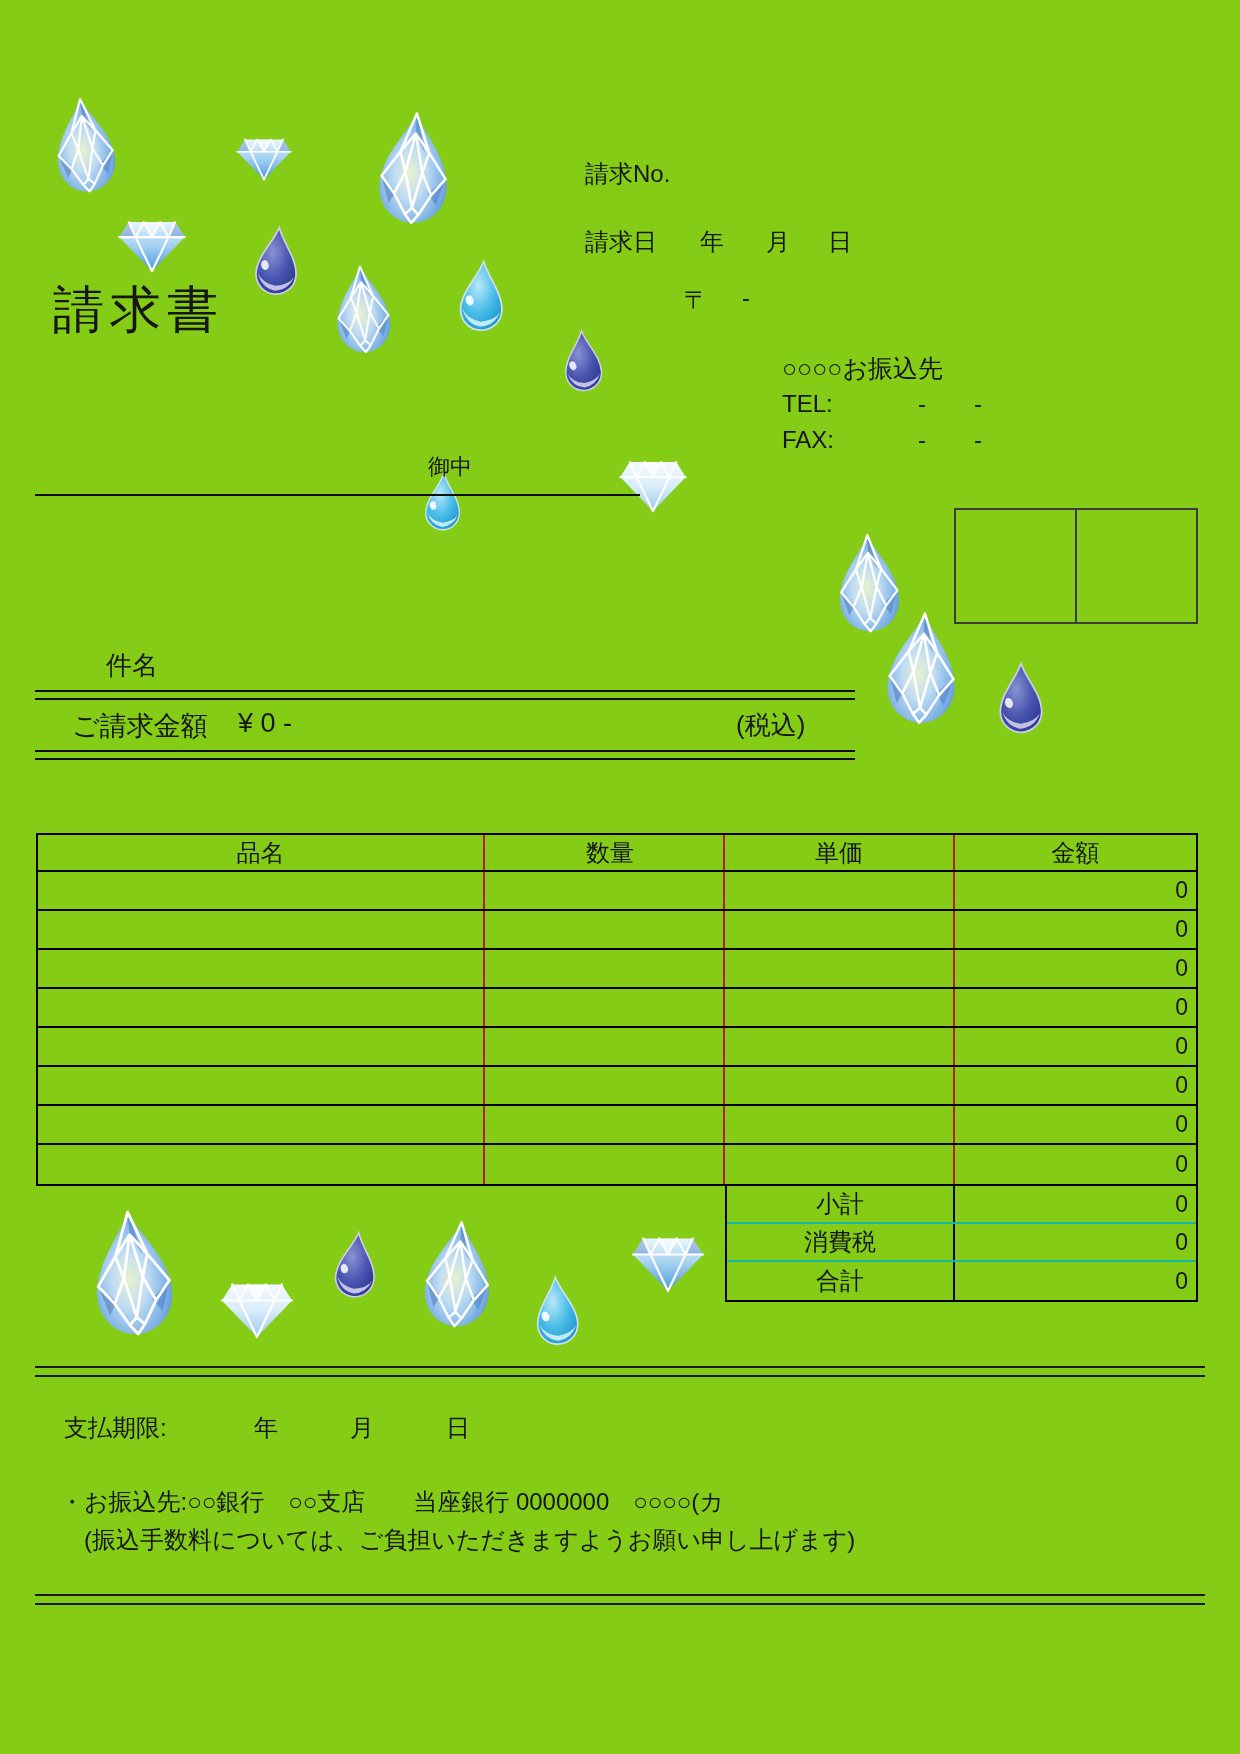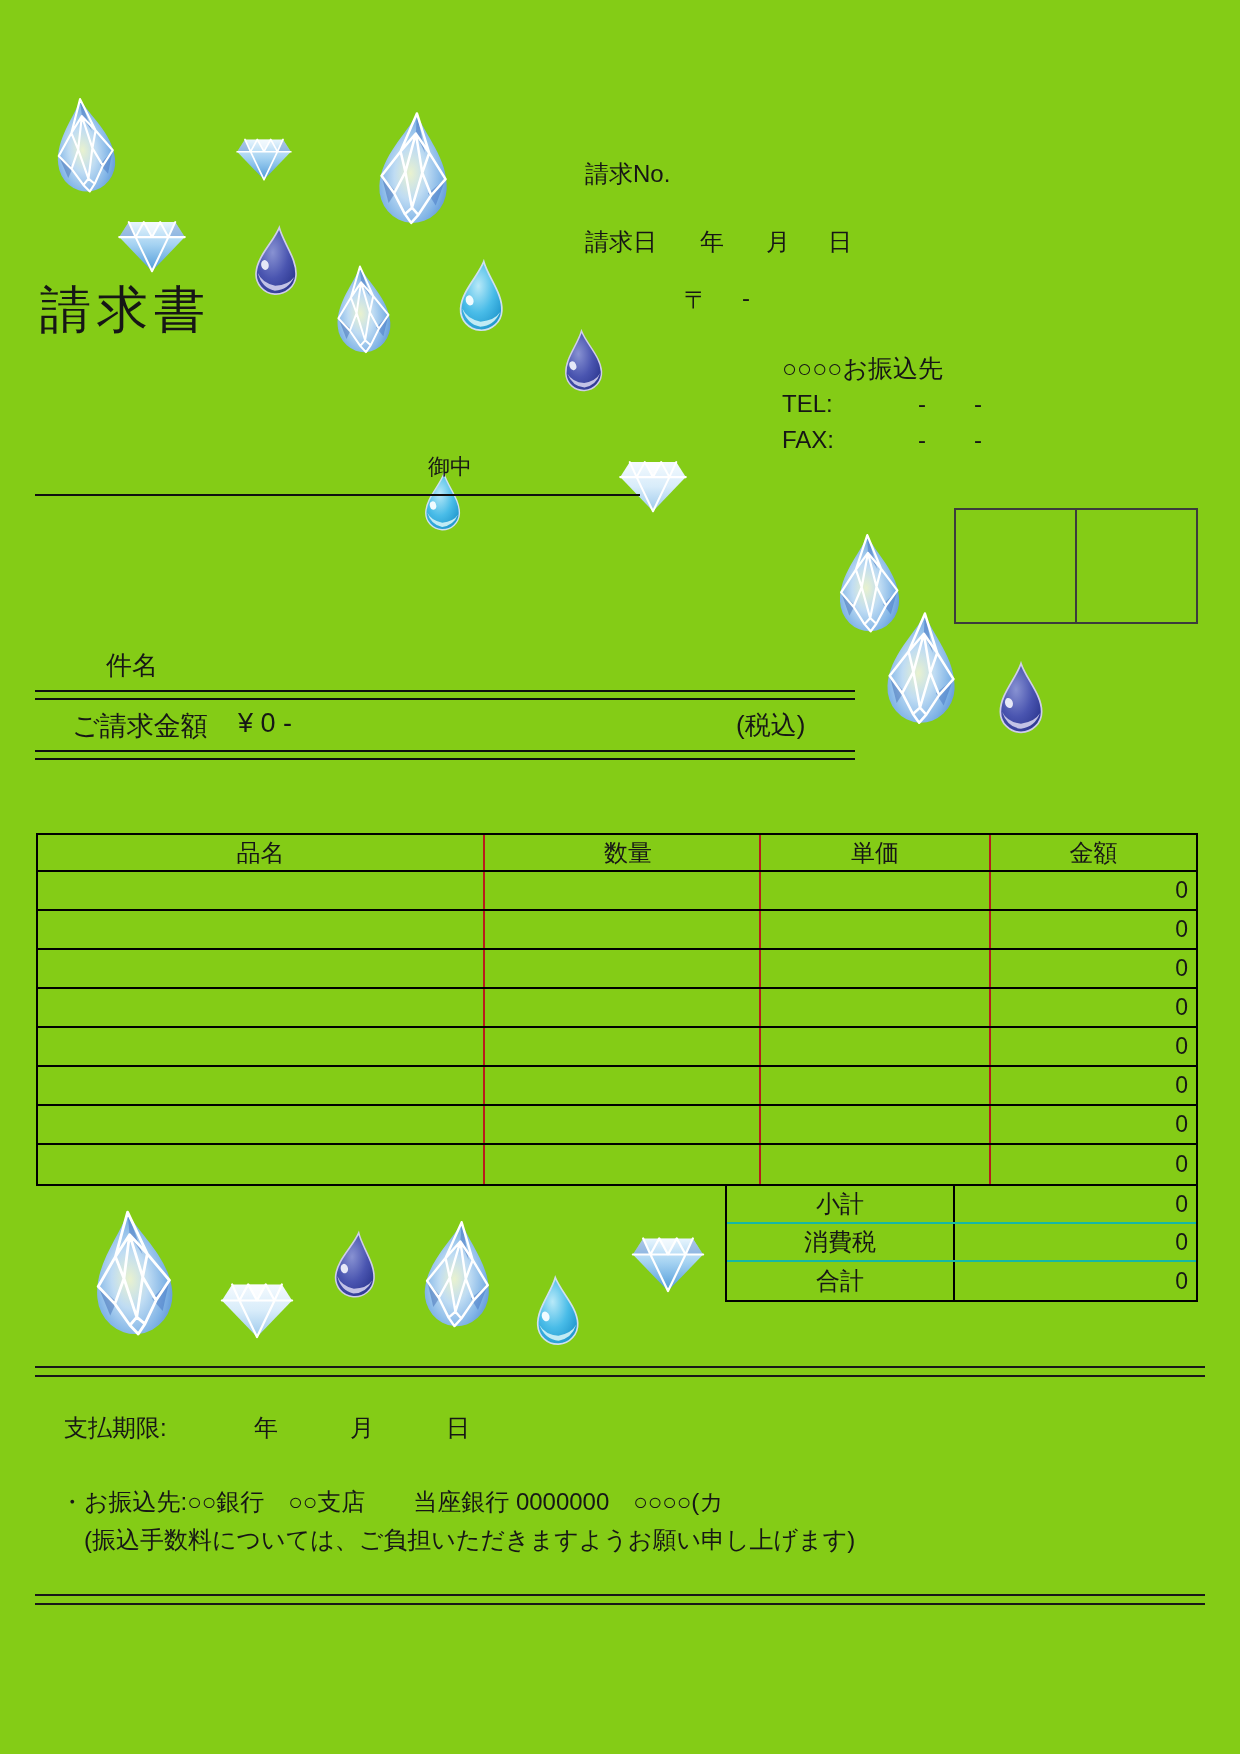--- a/index.html
+++ b/index.html
@@ -1,37 +1,37 @@
 <!DOCTYPE html>
 <html><head>
 <meta charset="utf-8">
 <style>
   html,body{margin:0;padding:0;background:#fff;}
   .page{position:relative;width:1240px;height:1754px;background:#84cc16;overflow:hidden;
         font-family:"Liberation Sans","DejaVu Sans",sans-serif;color:#161616;}
   .abs{position:absolute;white-space:pre;} .t24{font-size:24px;} .t26{font-size:26px;} .t27{font-size:27px;}
-  .title{font-size:51px;letter-spacing:6px;font-weight:500;}
+  .title{font-size:51px;letter-spacing:6px;font-weight:500;margin-left:13px;}
   .rule{position:absolute;height:0;border-top:2.5px solid #101010;}
   .rule-double{position:absolute;height:6px;border-top:2.5px solid #101010;border-bottom:2.5px solid #101010;}
   .sep-double{position:absolute;height:7px;border-top:2.5px solid #181818;border-bottom:2.5px solid #181818;}
 
   
   .stamp{position:absolute;left:954px;top:508px;width:244px;height:116px;
          border:2px solid #3c3c3c;display:flex;box-sizing:border-box;}
   .stamp .cell{flex:1;}
   .stamp .cell:first-child{border-right:2.5px solid #3c3c3c;}
 
   
   .items{position:absolute;left:36px;top:833px;width:1162px;border:2.5px solid #000;box-sizing:border-box;}
   .trow{display:flex;height:39px;border-bottom:2px solid #000;box-sizing:border-box;}
   .trow.head{height:37px;border-bottom:2.5px solid #000;}
   .trow:last-child{border-bottom:none;}
   .tcell{box-sizing:border-box;border-right:2px solid #b91c1c;display:flex;align-items:center;font-size:23px;}
   .tcell:last-child{border-right:none;}
-  .c-item{width:447px;} .c-qty{width:276px;padding-left:12px;} .c-unit{width:230px;} .c-amt{flex:1;}
+  .c-item{width:447px;} .c-qty{width:240px;padding-left:12px;} .c-unit{width:230px;} .c-amt{flex:1;}
   .head .tcell{justify-content:center;font-size:24px;}
   .amt-val{justify-content:flex-end;padding-right:8px;}
 
   
   .totals{position:absolute;left:725px;top:1184px;width:473px;border:2.5px solid #000;box-sizing:border-box;}
   .totrow{display:flex;height:38px;border-bottom:2px solid #14b8a6;box-sizing:border-box;}
   .totrow:last-child{border-bottom:none;border-radius:18px;}
   .totlabel{width:228px;border-right:2px solid #000;display:flex;align-items:center;justify-content:center;font-size:24px;box-sizing:border-box;}
   .totval{flex:1;display:flex;align-items:center;justify-content:flex-end;padding-right:8px;font-size:23px;box-sizing:border-box;}
 

